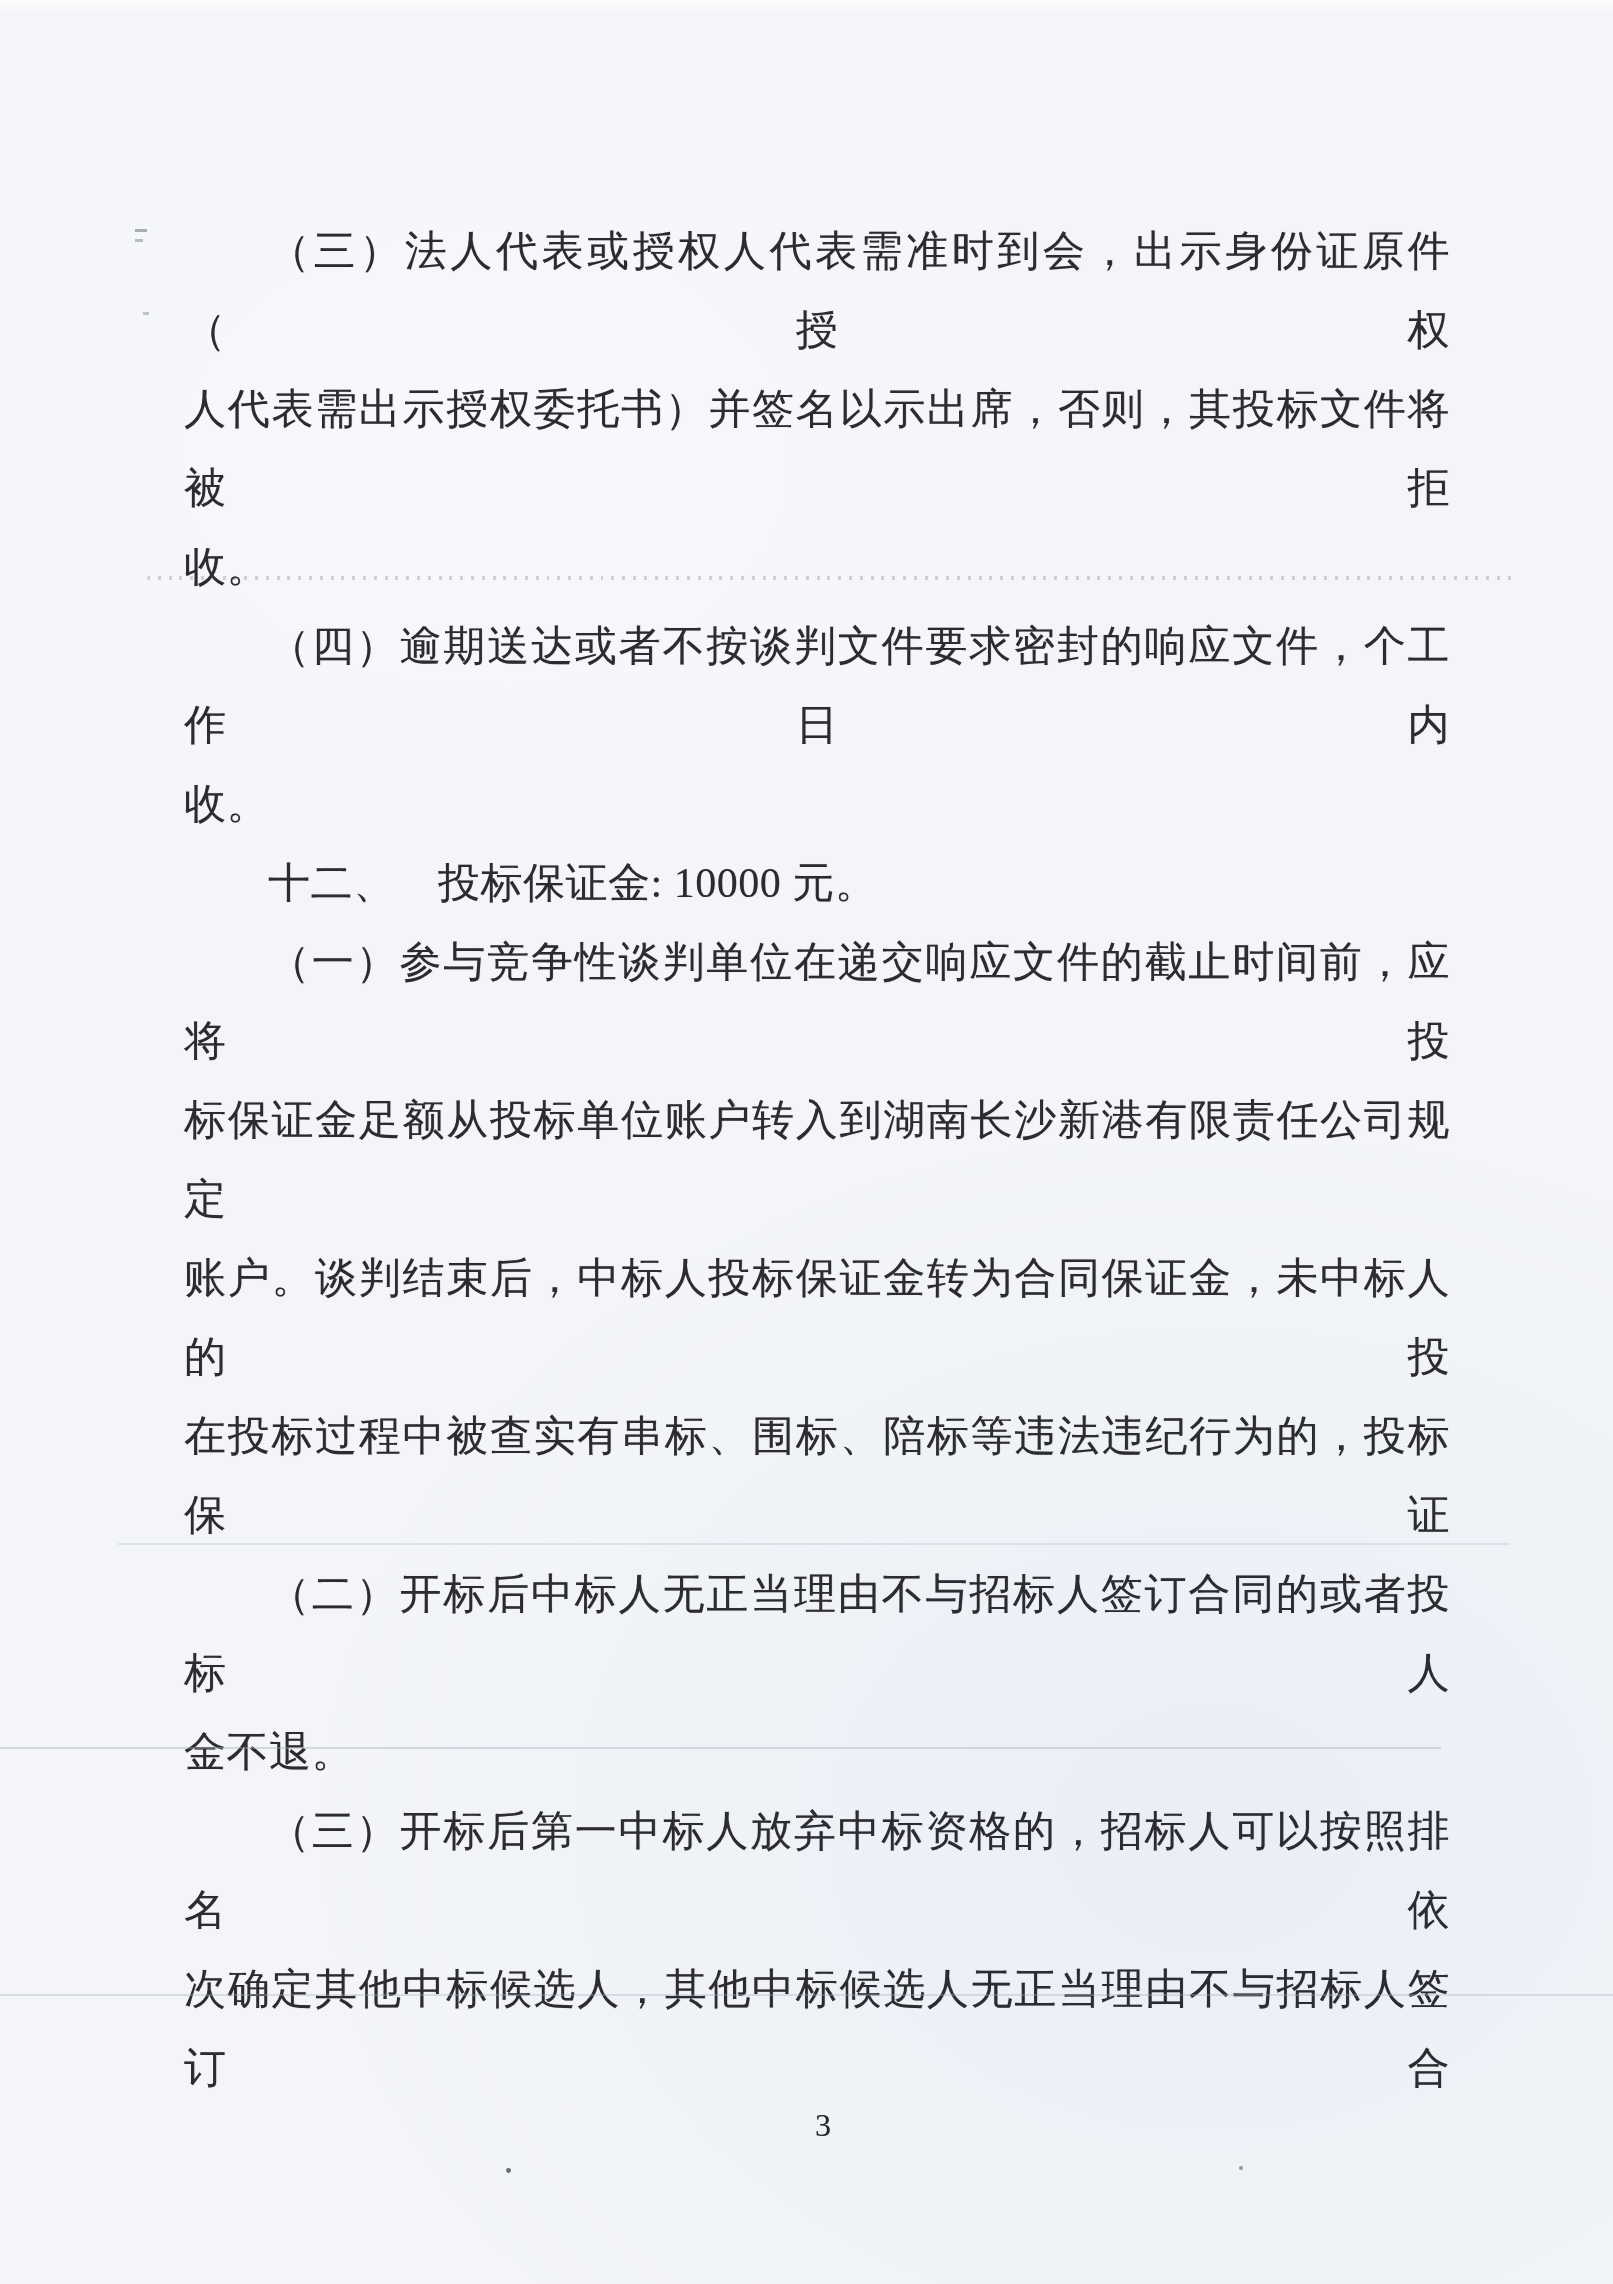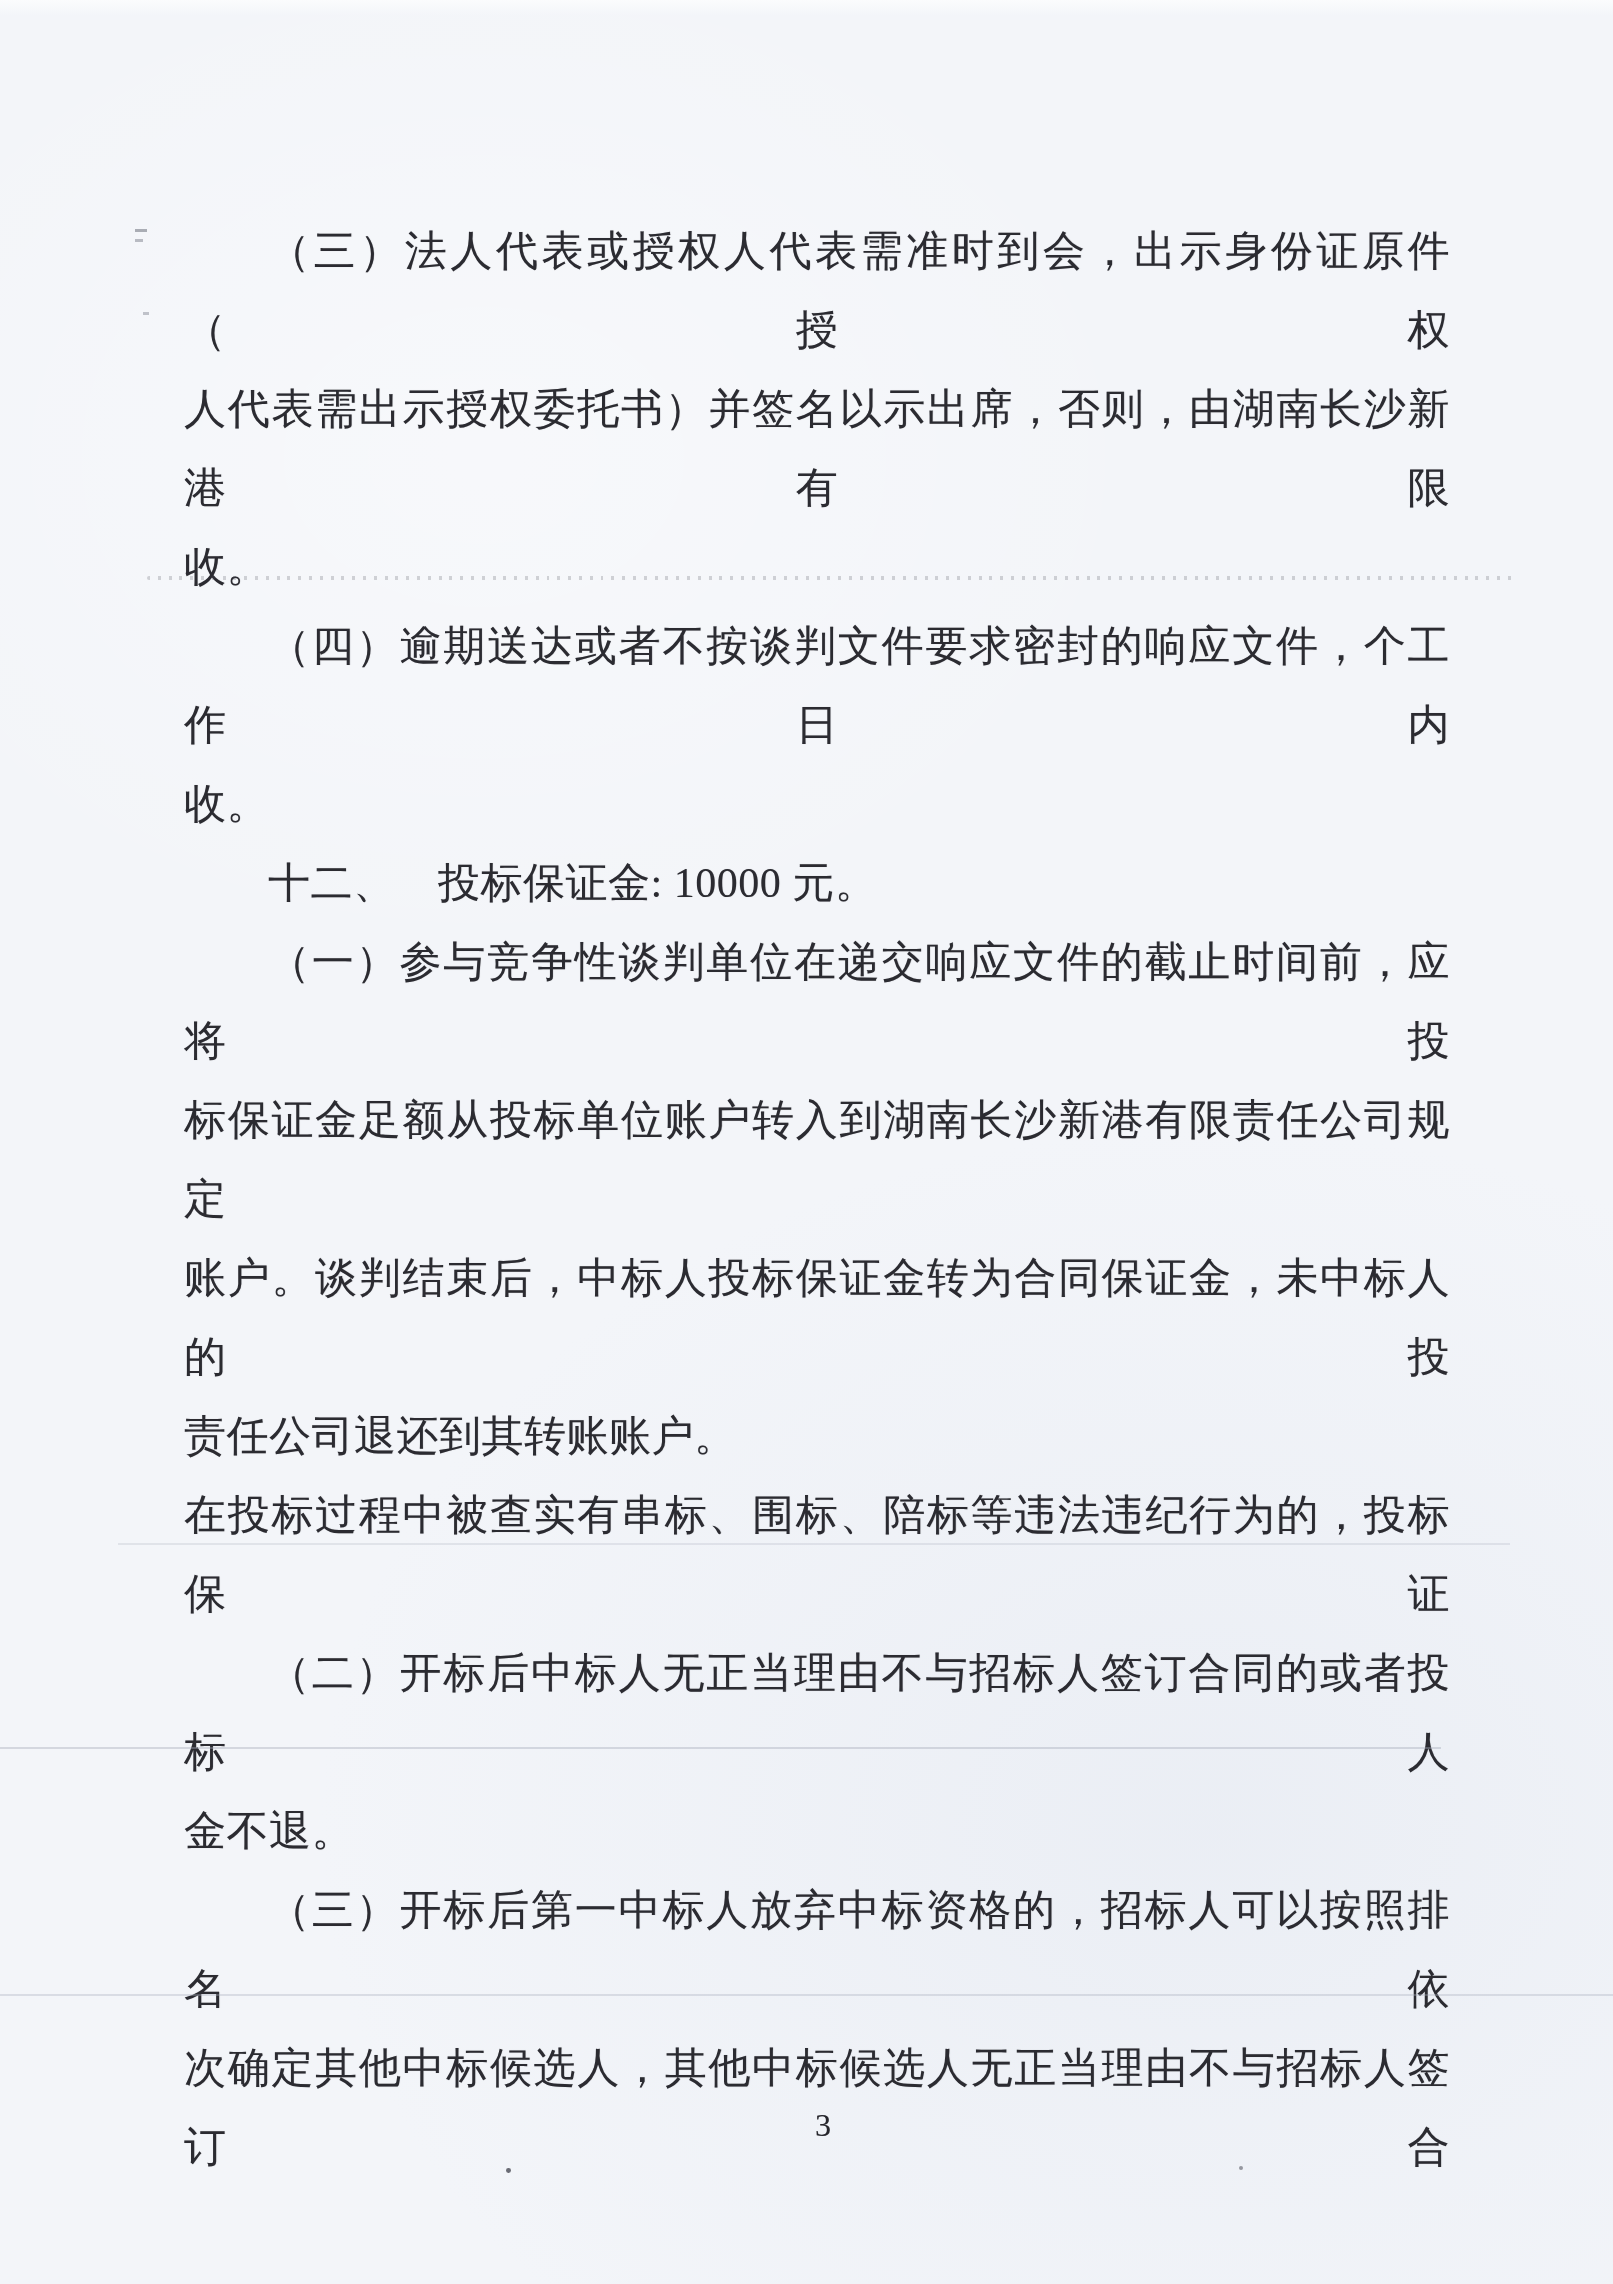--- a/index.html
+++ b/index.html
@@ -48,32 +48,31 @@
   .art-speck-2{top:239px;left:135px;width:7.8px;height:2.9px;background:rgba(95,100,112,.4);}
   .art-speck-3{top:312px;left:143px;width:5.9px;height:2.9px;background:rgba(110,115,128,.4);}
 </style>
 </head>
 <body>
 
 <div class="page">
 
   <div class="doc">
     <div class="ln ind2 j">（三）法人代表或授权人代表需准时到会，出示身份证原件（授权</div>
-    <div class="ln j">人代表需出示授权委托书）并签名以示出席，否则，由湖南长沙新港有限</div>
+    <div class="ln j">人代表需出示授权委托书）并签名以示出席，否则，其投标文件将被拒</div>
     <div class="ln">收。</div>
 
     <div class="ln ind2 j">（四）逾期送达或者不按谈判文件要求密封的响应文件，个工作日内</div>
     <div class="ln">收。</div>
 
     <div class="ln ind2">十二、　投标保证金: 10000 元。</div>
 
     <div class="ln ind2 j">（一）参与竞争性谈判单位在递交响应文件的截止时间前，应将投</div>
     <div class="ln j">标保证金足额从投标单位账户转入到湖南长沙新港有限责任公司规定</div>
     <div class="ln j">账户。谈判结束后，中标人投标保证金转为合同保证金，未中标人的投</div>
-    <div class="ln">责任公司退还到其转账账户。</div>
 
     <div class="ln j">在投标过程中被查实有串标、围标、陪标等违法违纪行为的，投标保证</div>
     <div class="ln ind2 j">（二）开标后中标人无正当理由不与招标人签订合同的或者投标人</div>
     <div class="ln">金不退。</div>
 
     <div class="ln ind2 j">（三）开标后第一中标人放弃中标资格的，招标人可以按照排名依</div>
     <div class="ln j">次确定其他中标候选人，其他中标候选人无正当理由不与招标人签订合</div>
 
   </div>
 

